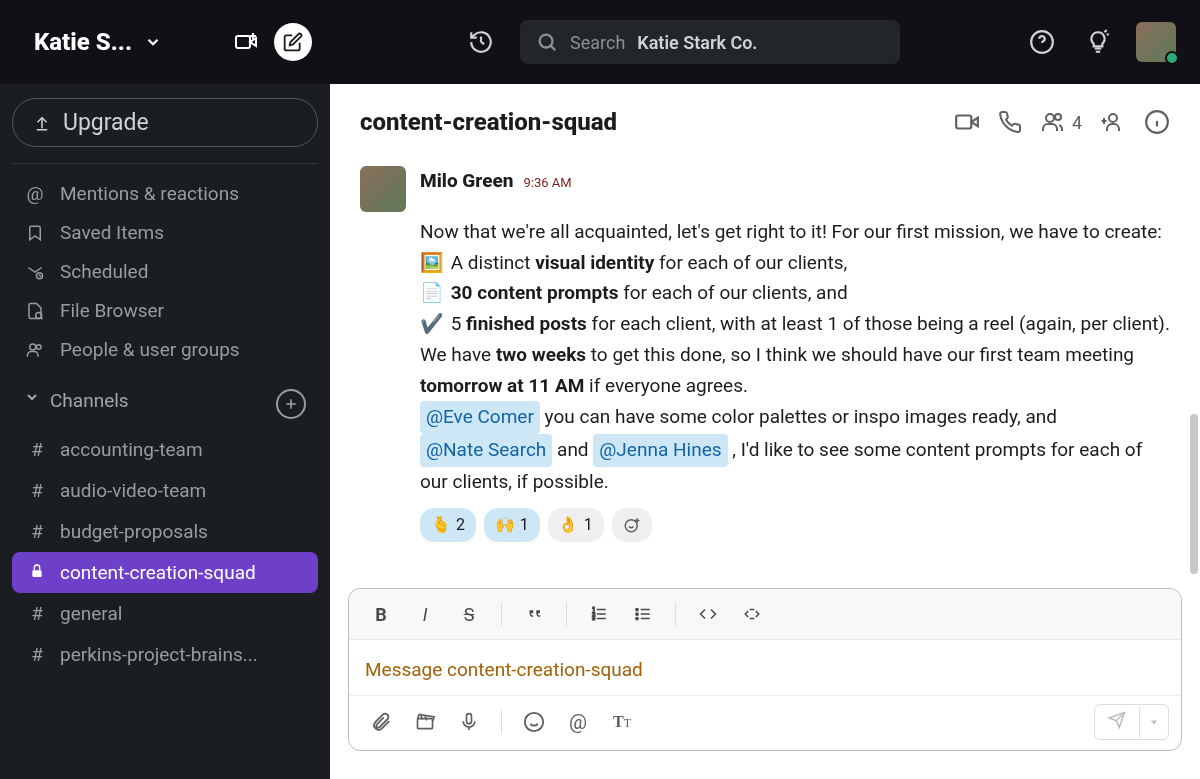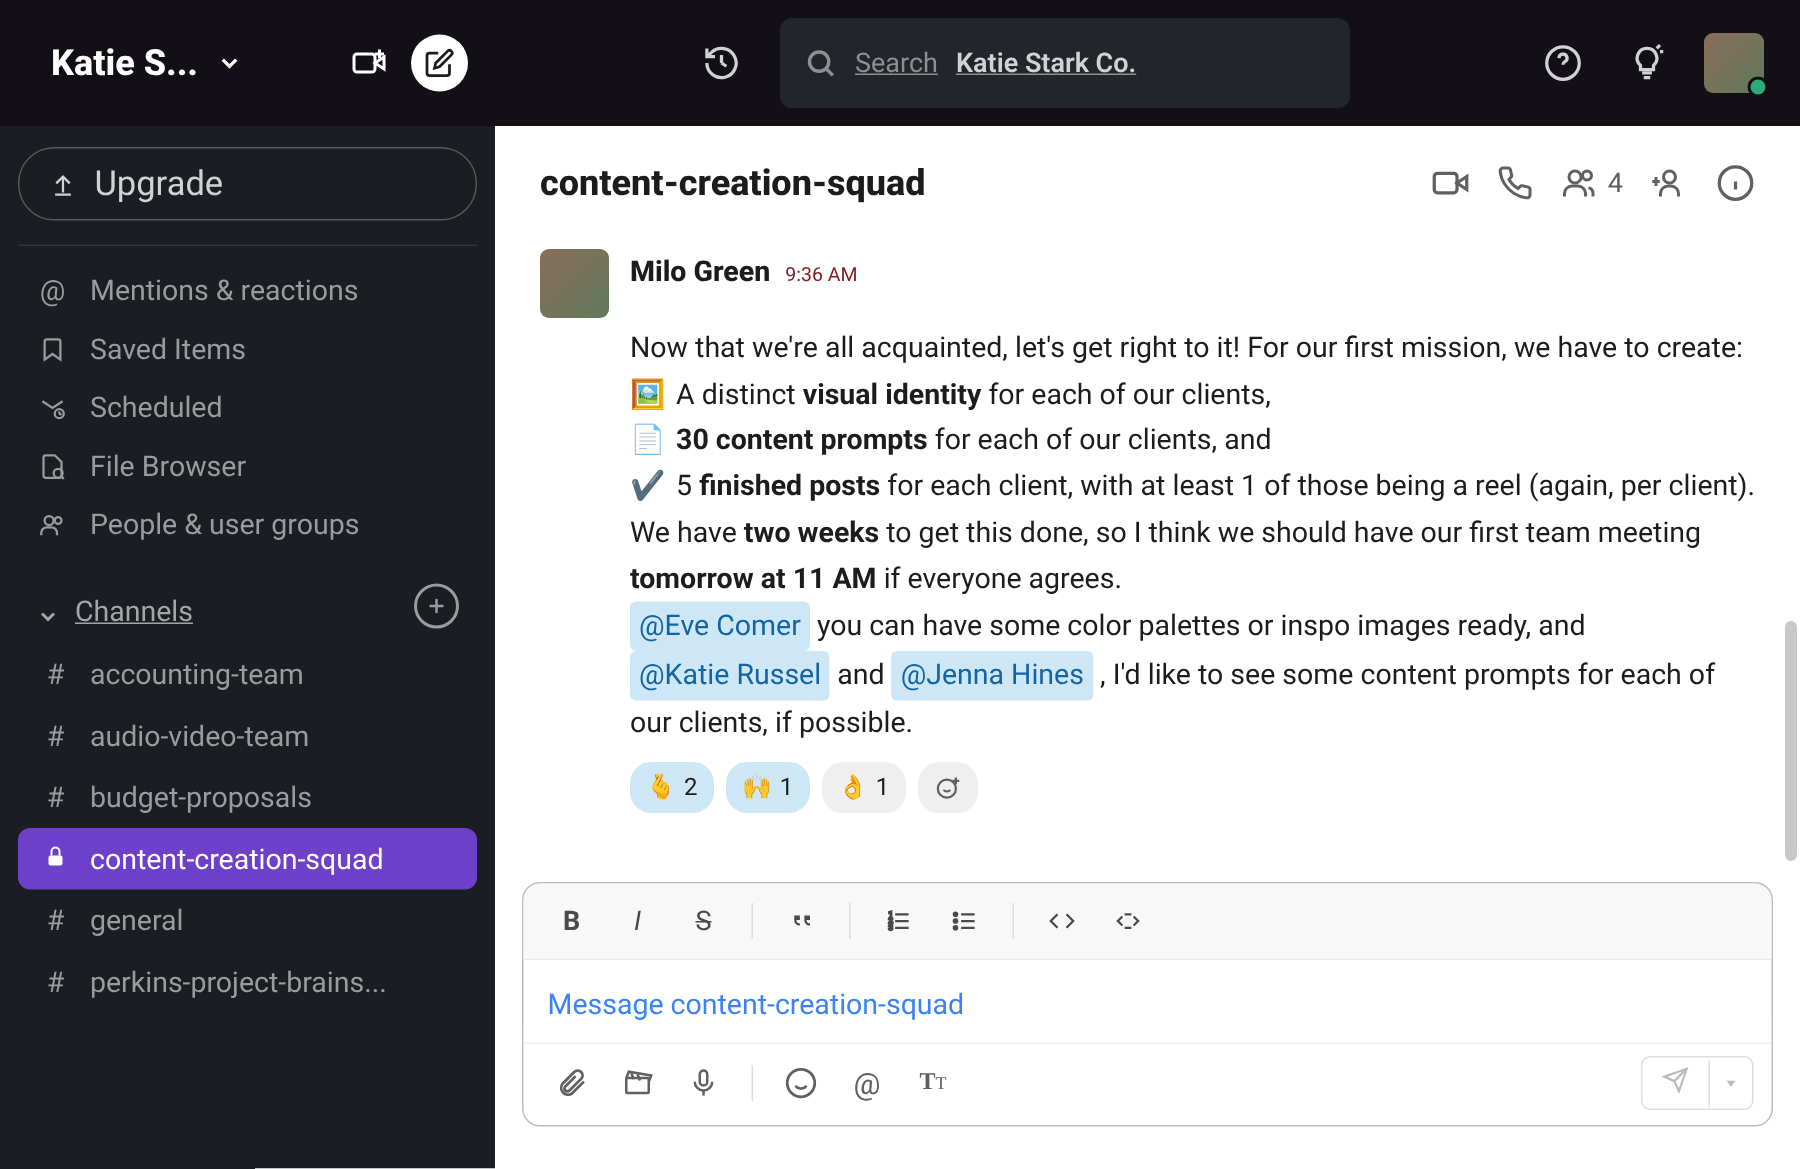--- a/index.html
+++ b/index.html
@@ -15,34 +15,34 @@
 .ws-icon-btn { width: 36px; height: 36px; display: flex; align-items: center; justify-content: center; background: transparent; border: none; color: #fff; cursor: pointer; border-radius: 50%; }
 .ws-icon-btn.filled { background: #fff; color: #1a1d21; width: 38px; height: 38px; }
 
 .sidebar-scroll { flex: 1; overflow-y: auto; padding: 14px 12px 0 12px; }
 .upgrade { border: 1.5px solid #565856; border-radius: 24px; padding: 10px 20px; display: flex; align-items: center; gap: 12px; color: #d1d2d3; font-size: 23px; cursor: pointer; margin-bottom: 16px; }
 .side-divider { height: 1px; background: #333638; margin: 8px 0 10px; }
 
 .nav-item { display: flex; align-items: center; gap: 14px; padding: 8px 12px; color: #9a9b9d; font-size: 19px; cursor: pointer; border-radius: 6px; }
 .nav-item .icon { width: 22px; display: flex; justify-content: center; color: #9a9b9d; }
 
-.section-header { display: flex; align-items: flex-end; padding: 20px 12px 10px; color: #a4a5a7; font-size: 19px; cursor: pointer; gap: 10px; text-decoration: underline; }
+.section-header { display: flex; align-items: flex-start; padding: 20px 12px 10px; color: #a4a5a7; font-size: 19px; cursor: pointer; gap: 10px; }
 .section-header .spacer { flex: 1; }
 .section-header .plus { width: 30px; height: 30px; border: 2px solid #9a9b9d; border-radius: 50%; display: flex; align-items: center; justify-content: center; color: #9a9b9d; font-size: 18px; }
 
 .channel { display: flex; align-items: center; gap: 14px; padding: 9px 16px; color: #9a9b9d; font-size: 19px; cursor: pointer; border-radius: 8px; white-space: nowrap; overflow: hidden; text-overflow: ellipsis; }
 .channel.active { background: #6e40c9; color: #fff; }
 .channel .hash { width: 18px; text-align: center; font-weight: 400; }
 
 
 .main { flex: 1; display: flex; flex-direction: column; background: #fff; }
 .topbar { height: 84px; background: #121016; display: flex; align-items: center; padding: 0 24px; gap: 20px; }
 .topbar .left-gap { width: 88px; }
 .history-btn { width: 38px; height: 38px; display: flex; align-items: center; justify-content: center; color: #d1d2d3; cursor: pointer; }
-.search { flex: 0 0 380px; height: 60px; background: #222529; border-radius: 8px; display: flex; align-items: center; padding: 0 16px; gap: 12px; color: #8d8f92; font-size: 18px; text-decoration: underline; }
+.search { flex: 0 0 380px; height: 44px; background: #222529; border-radius: 8px; display: flex; align-items: center; padding: 0 16px; gap: 12px; color: #8d8f92; font-size: 18px; }
 .search .q { color: #8d8f92; }
 .search .org { color: #d1d2d3; font-weight: 600; }
 .topbar-spacer { flex: 1; }
 .topbar-icon { width: 36px; height: 36px; display: flex; align-items: center; justify-content: center; color: #d1d2d3; cursor: pointer; }
 .avatar { width: 40px; height: 40px; border-radius: 6px; background: linear-gradient(135deg,#8a6d5a 0%,#5f7a5a 100%); position: relative; cursor: pointer; }
 .avatar .presence { position: absolute; right: -3px; bottom: -3px; width: 14px; height: 14px; border-radius: 50%; background: #2bac76; border: 2.5px solid #121016; }
 
 .channel-header { display: flex; align-items: center; padding: 24px 30px 18px; gap: 18px; }
 .channel-title { font-size: 24px; font-weight: 800; color: #1d1c1d; flex: 1; }
 .ch-icon { color: #616061; cursor: pointer; display: flex; align-items: center; gap: 6px; font-size: 18px; }
@@ -63,21 +63,21 @@
 .reaction.mine { background: #cde7f6; }
 .reaction.other { background: #efefef; }
 .reaction.add { background: #efefef; color: #616061; }
 
 
 .composer-wrap { padding: 0 18px 28px; }
 .composer { border: 1px solid #bcbcbc; border-radius: 12px; background: #fff; }
 .fmt-bar { display: flex; align-items: center; padding: 8px 12px; gap: 4px; background: #f8f8f8; border-radius: 12px 12px 0 0; border-bottom: 1px solid #e8e8e8; }
 .fmt-btn { width: 40px; height: 34px; display: flex; align-items: center; justify-content: center; color: #4a4a4a; cursor: pointer; border-radius: 4px; font-size: 18px; }
 .fmt-sep { width: 1px; height: 24px; background: #ddd; margin: 0 8px; }
-.composer-input { padding: 18px 16px 14px; color: #3b82f6; font-size: 19px; min-height: 50px; }
+.composer-input { padding: 18px 16px 14px; color: #a16207; font-size: 19px; min-height: 50px; }
 .action-bar { display: flex; align-items: center; padding: 8px 12px 10px; gap: 4px; border-top: 1px solid #eee; }
 .act-btn { width: 40px; height: 34px; display: flex; align-items: center; justify-content: center; color: #616061; cursor: pointer; }
 .action-spacer { flex: 1; }
 .send-btn { display: flex; align-items: center; border: 1px solid #ddd; border-radius: 6px; overflow: hidden; color: #bbb; }
 .send-btn .send { padding: 6px 12px; }
 .send-btn .caret { padding: 6px 8px; border-left: 1px solid #ddd; }
 
 .scroll-indicator { position: absolute; right: 2px; top: 260px; width: 8px; height: 160px; background: #c8c8c8; border-radius: 4px; }
 </style>
 </head>
@@ -300,21 +300,21 @@
           </div>
           <div>
             <div><span>Now that we're all acquainted, let's get right to it! For our first mission, we have to create:</span></div>
             <div><span class="emoji-bullet">🖼️</span><span> A distinct </span><b>visual identity</b><span> for each of our clients,</span></div>
             <div><span class="emoji-bullet">📄</span> <b>30 content prompts</b><span> for each of our clients, and</span></div>
             <div><span class="emoji-bullet">✔️</span><span> 5 </span><b>finished posts</b><span> for each client, with at least 1 of those being a reel (again, per client).</span></div>
             <div><span>We have </span><b>two weeks</b><span> to get this done, so I think we should have our first team meeting </span><b>tomorrow at 11 AM</b><span> if everyone agrees.</span></div>
             <div>
               <span class="mention">@Eve Comer</span>
               <span> you can have some color palettes or inspo images ready, and </span>
-              <span class="mention">@Katie Russel</span>
+              <span class="mention">@Nate Search</span>
               <span> and </span>
               <span class="mention">@Jenna Hines</span>
               <span>, I'd like to see some content prompts for each of our clients, if possible.</span>
             </div>
           </div>
           <div class="reactions" id="reactions">
               <span class="reaction mine">
                 <span>🫰</span>
                 <span>2</span>
               </span>

